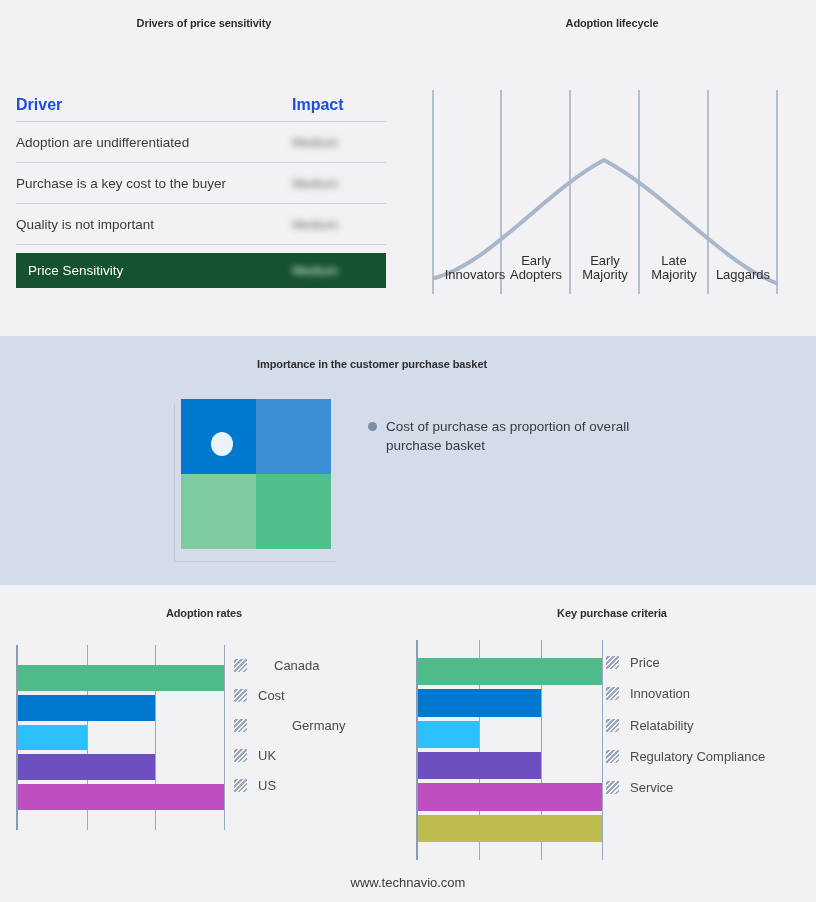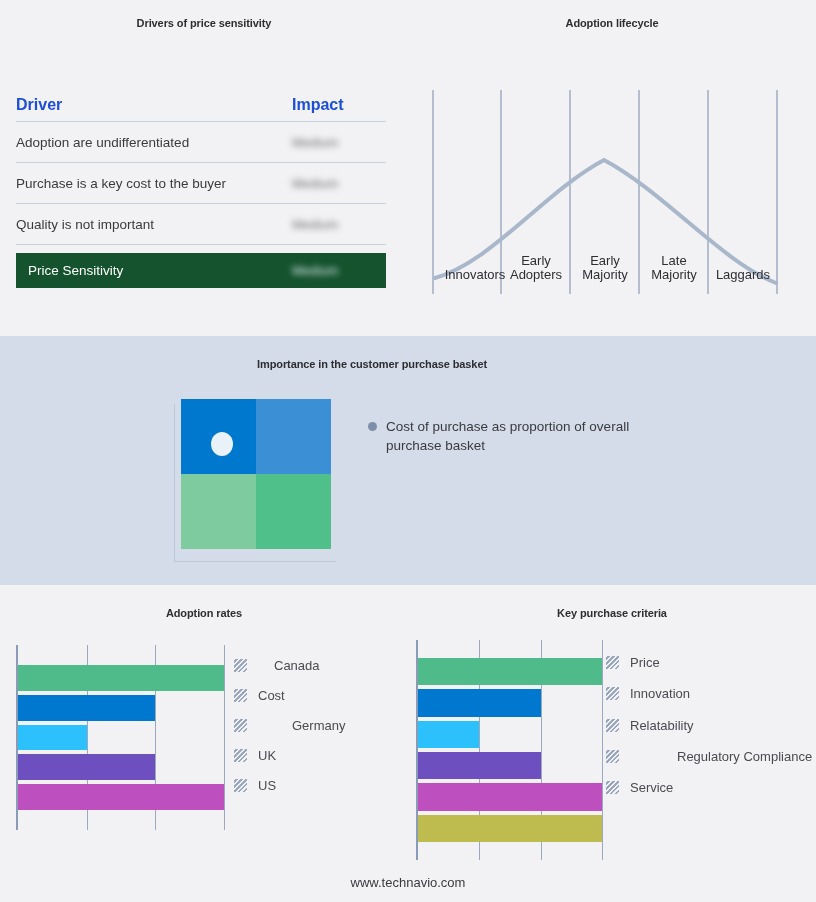--- a/index.html
+++ b/index.html
@@ -285,21 +285,21 @@
         <div class="bl-lbl">Price</div>
       </div>
       <div class="bl-row" style="height: 31.3333px;">
         <div class="hatch"></div>
         <div class="bl-lbl">Innovation</div>
       </div>
       <div class="bl-row" style="height: 31.3333px;">
         <div class="hatch"></div>
         <div class="bl-lbl">Relatability</div>
       </div>
-      <div class="bl-row" style="height: 31.3333px; gap: 47px;">
+      <div class="bl-row" style="height: 31.3333px;">
         <div class="hatch"></div>
         <div class="bl-lbl">Regulatory Compliance</div>
       </div>
       <div class="bl-row" style="height: 31.3333px;">
         <div class="hatch"></div>
         <div class="bl-lbl">Service</div>
       </div>
     </div>
 </div>
 

